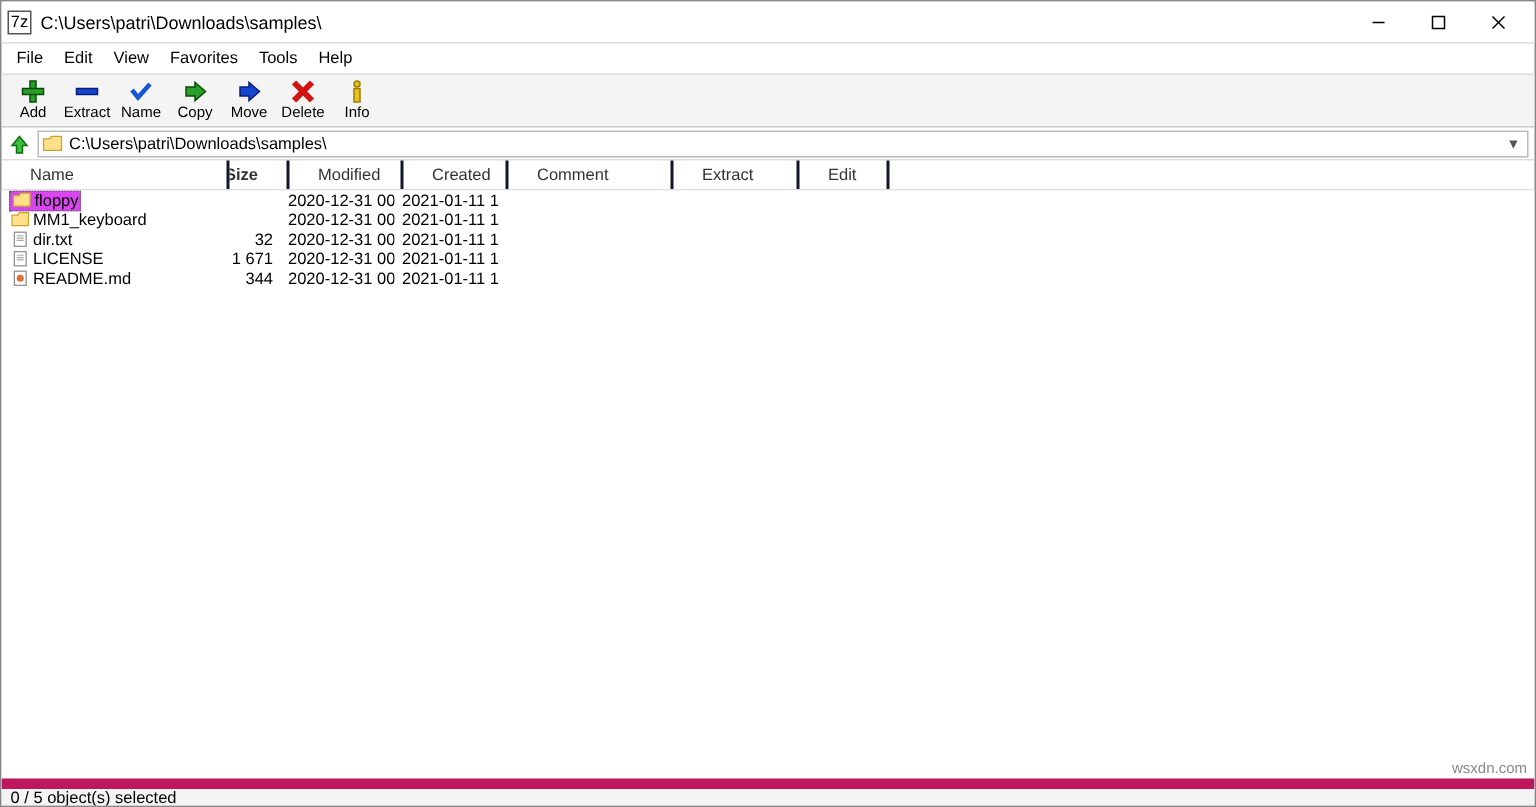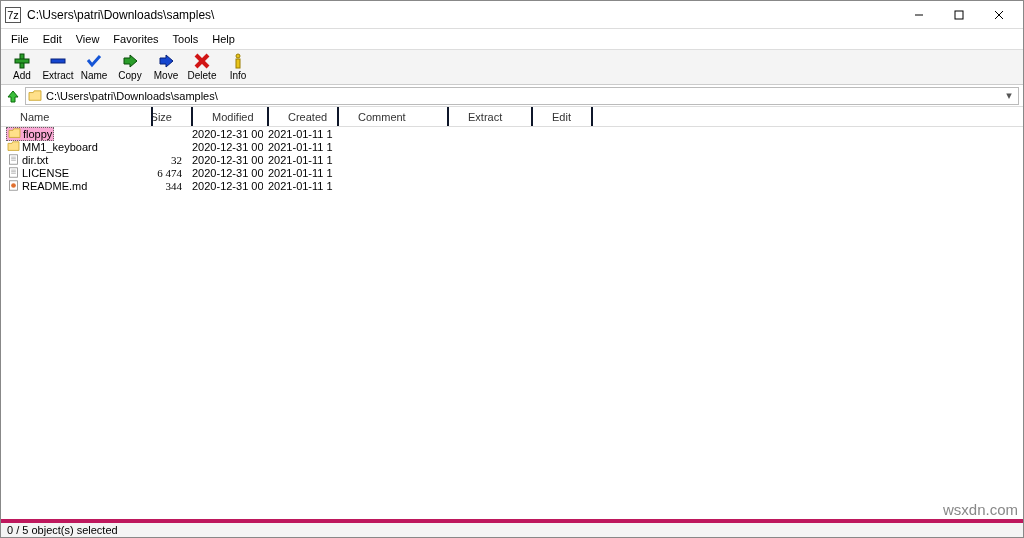--- a/index.html
+++ b/index.html
@@ -17,38 +17,38 @@
 .tool-btn .tool-label { font-size: 10px; margin-top: 1px; }
 .addressbar { height: 22px; display: flex; align-items: center; padding: 2px 4px; gap: 4px; border-bottom: 1px solid #ddd; }
 .addr-icon { width: 16px; height: 16px; display: flex; align-items: center; justify-content: center; }
 .addr-input-wrap { flex: 1; display: flex; align-items: center; border: 1px solid #bbb; height: 18px; padding: 0 2px; background: #fff; }
 .addr-folder-icon { width: 14px; height: 12px; margin-right: 4px; }
 .addr-input { flex: 1; border: none; outline: none; font-size: 11px; height: 14px; }
 .addr-drop { width: 14px; text-align: center; color: #555; }
 .headers { height: 20px; display: flex; border-bottom: 1px solid #ddd; }
 .header-cell { border-right: 2px solid #0f172a; padding: 2px 19px; display: flex; align-items: center; font-size: 11px; color: #333; white-space: nowrap; overflow: hidden; }
 .col-name { width: 152px; }
-.col-size { width: 34px; justify-content: flex-end; }
+.col-size { width: 34px; justify-content: flex-end; font-weight: bold; }
 .col-mod { width: 76px; }
 .col-created { width: 70px; }
 .col-comment { width: 110px; }
 .col-folders { width: 84px; }
 .col-files { width: 60px; }
 .file-list { flex: 1; overflow: auto; background: #fff; }
 .file-row { height: 13px; display: flex; align-items: center; padding: 0 0; }
-.file-row.selected .cell-name-inner { border: 1px dotted #666; background: #f9a8d4; }
+.file-row.selected .cell-name-inner { border: 1px dotted #666; background: #d946ef; }
 .cell { padding: 0 5px; font-size: 11px; white-space: nowrap; overflow: hidden; display: flex; align-items: center; }
 .cell-name { width: 152px; }
 .cell-name-inner { display: inline-flex; align-items: center; padding: 0 1px; }
 .file-icon { width: 13px; height: 11px; margin-right: 2px; flex-shrink: 0; }
-.cell-size { width: 34px; justify-content: flex-end; font-family: Liberation Serif, serif; }
+.cell-size { width: 34px; justify-content: flex-end; }
 .cell-mod { width: 76px; }
 .cell-created { width: 70px; }
-.statusbar { height: 18px; border-top: 4px solid #be185d; display: flex; align-items: center; padding: 0 6px; font-size: 11px; background: #f4f4f4; }
-.watermark { position: absolute; right: 6px; bottom: 20px; font-size: 15px; color: #888; }
+.statusbar { height: 18px; border-top: 7px solid #be185d; display: flex; align-items: center; padding: 0 6px; font-size: 11px; background: #f4f4f4; }
+.watermark { position: absolute; right: 6px; bottom: 20px; font-size: 10px; color: #888; }
 </style>
 </head>
 <body>
 
 <div class="titlebar">
   <div class="app-icon">
       <span>7z</span>
     </div>
   <div class="title">C:\Users\patri\Downloads\samples\</div>
   <div class="win-controls">
@@ -215,21 +215,21 @@
         <span class="cell-name-inner">
           <span class="file-icon"><svg width="13" height="11" viewBox="0 0 14 14">
               <rect x="2" y="1" width="10" height="12" fill="#fff" stroke="#888"></rect>
               <line x1="4" y1="4" x2="10" y2="4" stroke="#aaa"></line>
               <line x1="4" y1="6" x2="10" y2="6" stroke="#aaa"></line>
               <line x1="4" y1="8" x2="10" y2="8" stroke="#aaa"></line>
             </svg></span>
           <span>LICENSE</span>
         </span>
       </div>
-      <div class="cell cell-size">6 474</div>
+      <div class="cell cell-size">1 671</div>
       <div class="cell cell-mod">2020-12-31 00:25</div>
       <div class="cell cell-created">2021-01-11 18:18</div>
     </div>
     <div class="file-row">
       <div class="cell cell-name">
         <span class="cell-name-inner">
           <span class="file-icon"><svg width="13" height="11" viewBox="0 0 14 14">
               <rect x="2" y="1" width="10" height="12" fill="#fff" stroke="#888"></rect>
               <circle cx="7" cy="7" r="3" fill="#e07030"></circle>
             </svg></span>

